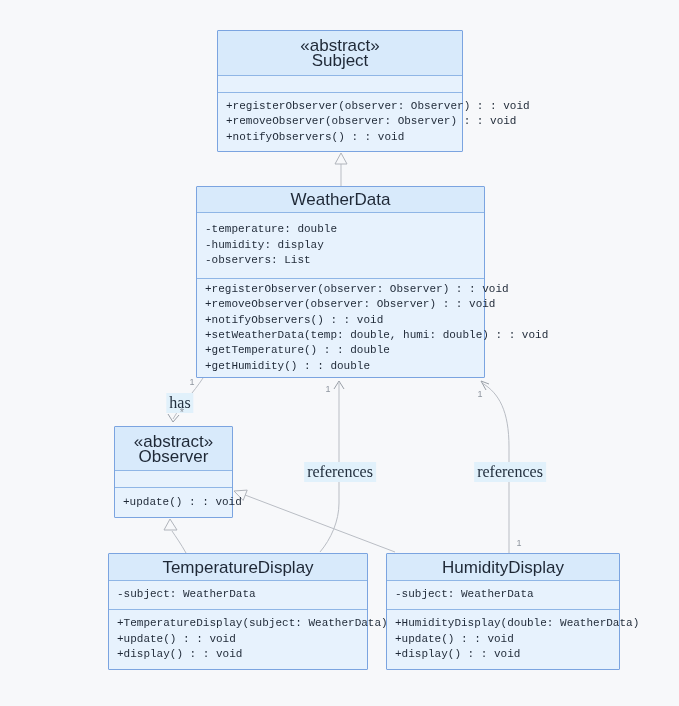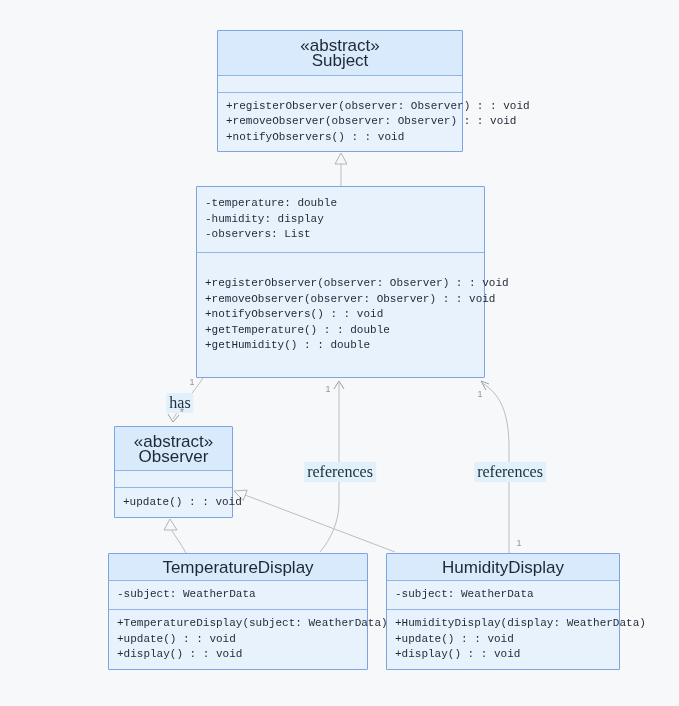--- a/index.html
+++ b/index.html
@@ -88,29 +88,33 @@
     </div>
     <div class="compart attrs" style="height:14px"></div>
     <div class="compart methods">
       <div class="row">+registerObserver(observer: Observer) : : void</div>
       <div class="row">+removeObserver(observer: Observer) : : void</div>
       <div class="row">+notifyObservers() : : void</div>
     </div>
   </div>
 
   <div class="node" style="left:196px;top:186px;width:289px;height:192px;display:flex;flex-direction:column">
+    <div class="compart title" style="height:26px">
+      <div>WeatherData</div>
+    </div>
     <div class="compart attrs" style="height:66px">
       <div class="row">-temperature: double</div>
       <div class="row">-humidity: display</div>
       <div class="row">-observers: List</div>
     </div>
     <div class="compart methods">
       <div class="row">+registerObserver(observer: Observer) : : void</div>
       <div class="row">+removeObserver(observer: Observer) : : void</div>
       <div class="row">+notifyObservers() : : void</div>
+      <div class="row">+setWeatherData(temp: double, humi: double) : : void</div>
       <div class="row">+getTemperature() : : double</div>
       <div class="row">+getHumidity() : : double</div>
     </div>
   </div>
 
   <div class="node" style="left:114px;top:426px;width:119px;height:92px;display:flex;flex-direction:column">
     <div class="compart title" style="height:44px">
       <div>«abstract»</div>
       <div>Observer</div>
     </div>
@@ -135,21 +139,21 @@
   </div>
 
   <div class="node" style="left:386px;top:553px;width:234px;height:117px;display:flex;flex-direction:column">
     <div class="compart title" style="height:27px">
       <div>HumidityDisplay</div>
     </div>
     <div class="compart attrs" style="height:29px">
       <div class="row">-subject: WeatherData</div>
     </div>
     <div class="compart methods">
-      <div class="row">+HumidityDisplay(display: WeatherData)</div>
+      <div class="row">+HumidityDisplay(double: WeatherData)</div>
       <div class="row">+update() : : void</div>
       <div class="row">+display() : : void</div>
     </div>
   </div>
 
   <span class="elabel" style="left:180px;top:403px">has</span>
   <span class="elabel" style="left:340px;top:472px">references</span>
   <span class="elabel" style="left:510px;top:472px">references</span>
 
   <span class="mult" style="left:192px;top:382px">1</span>

